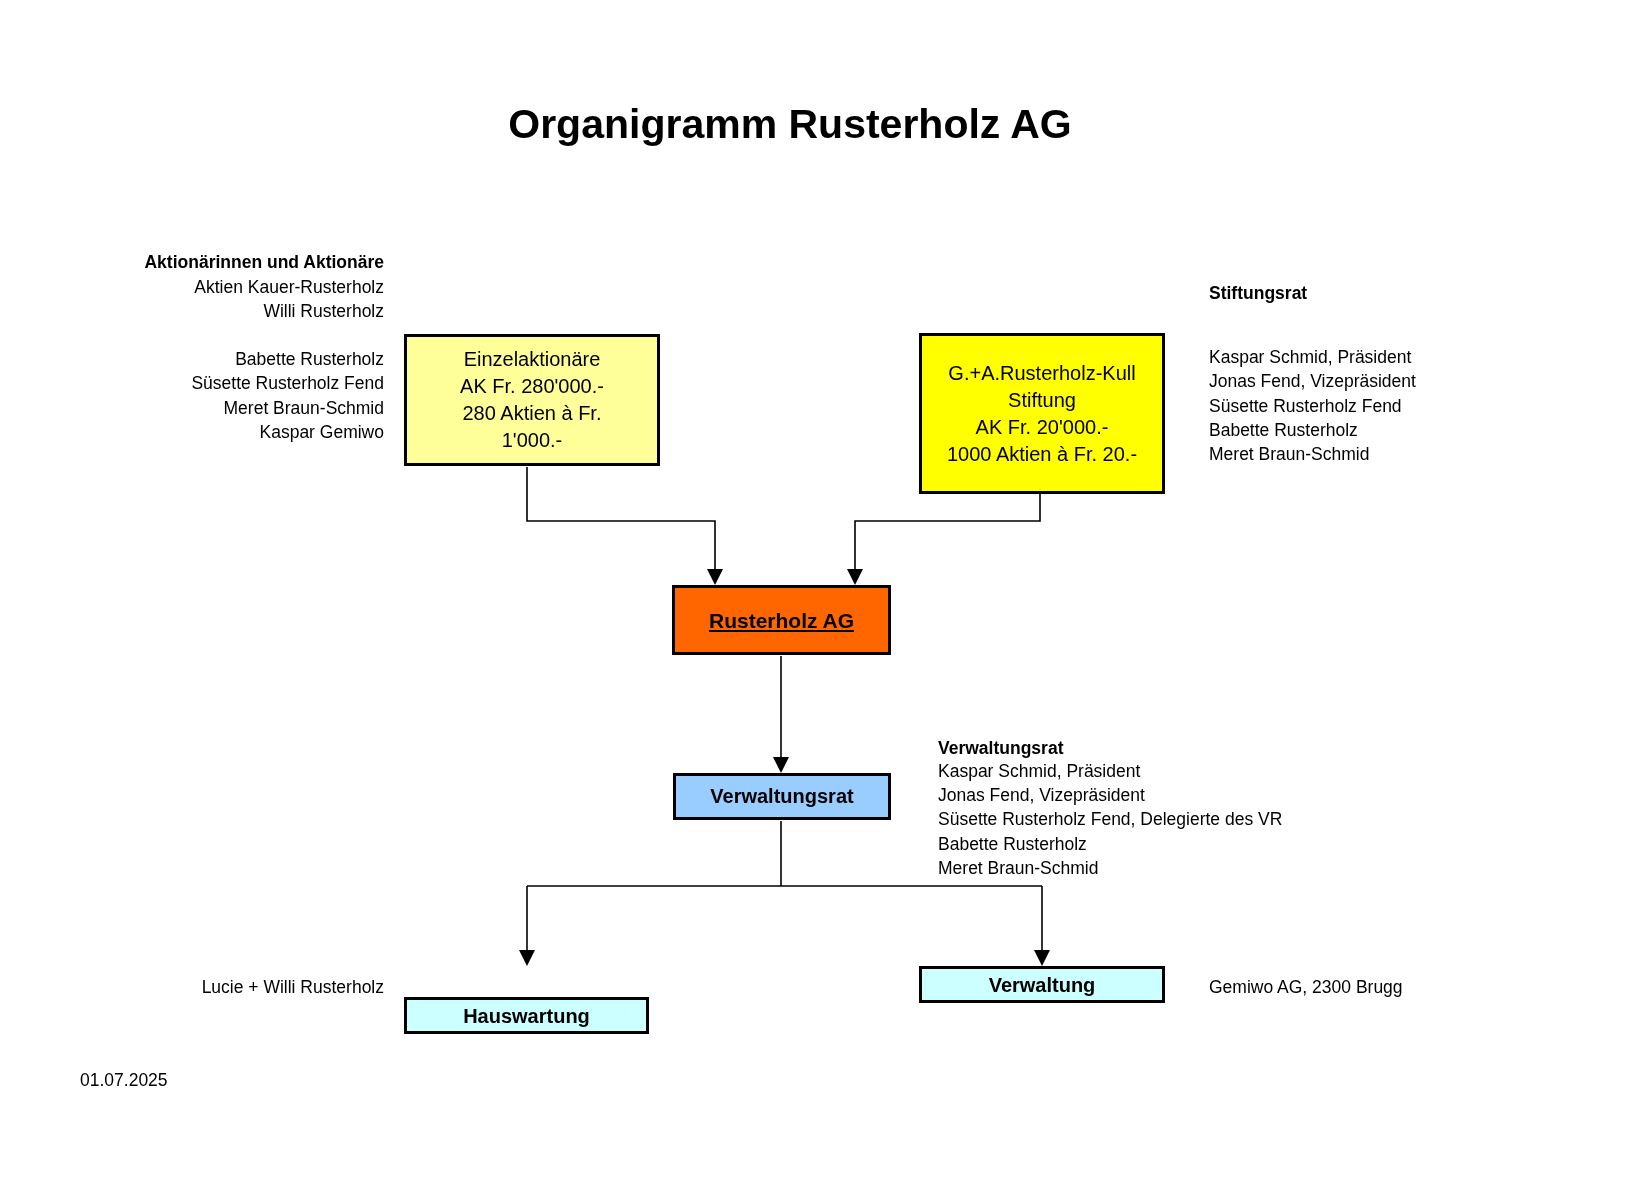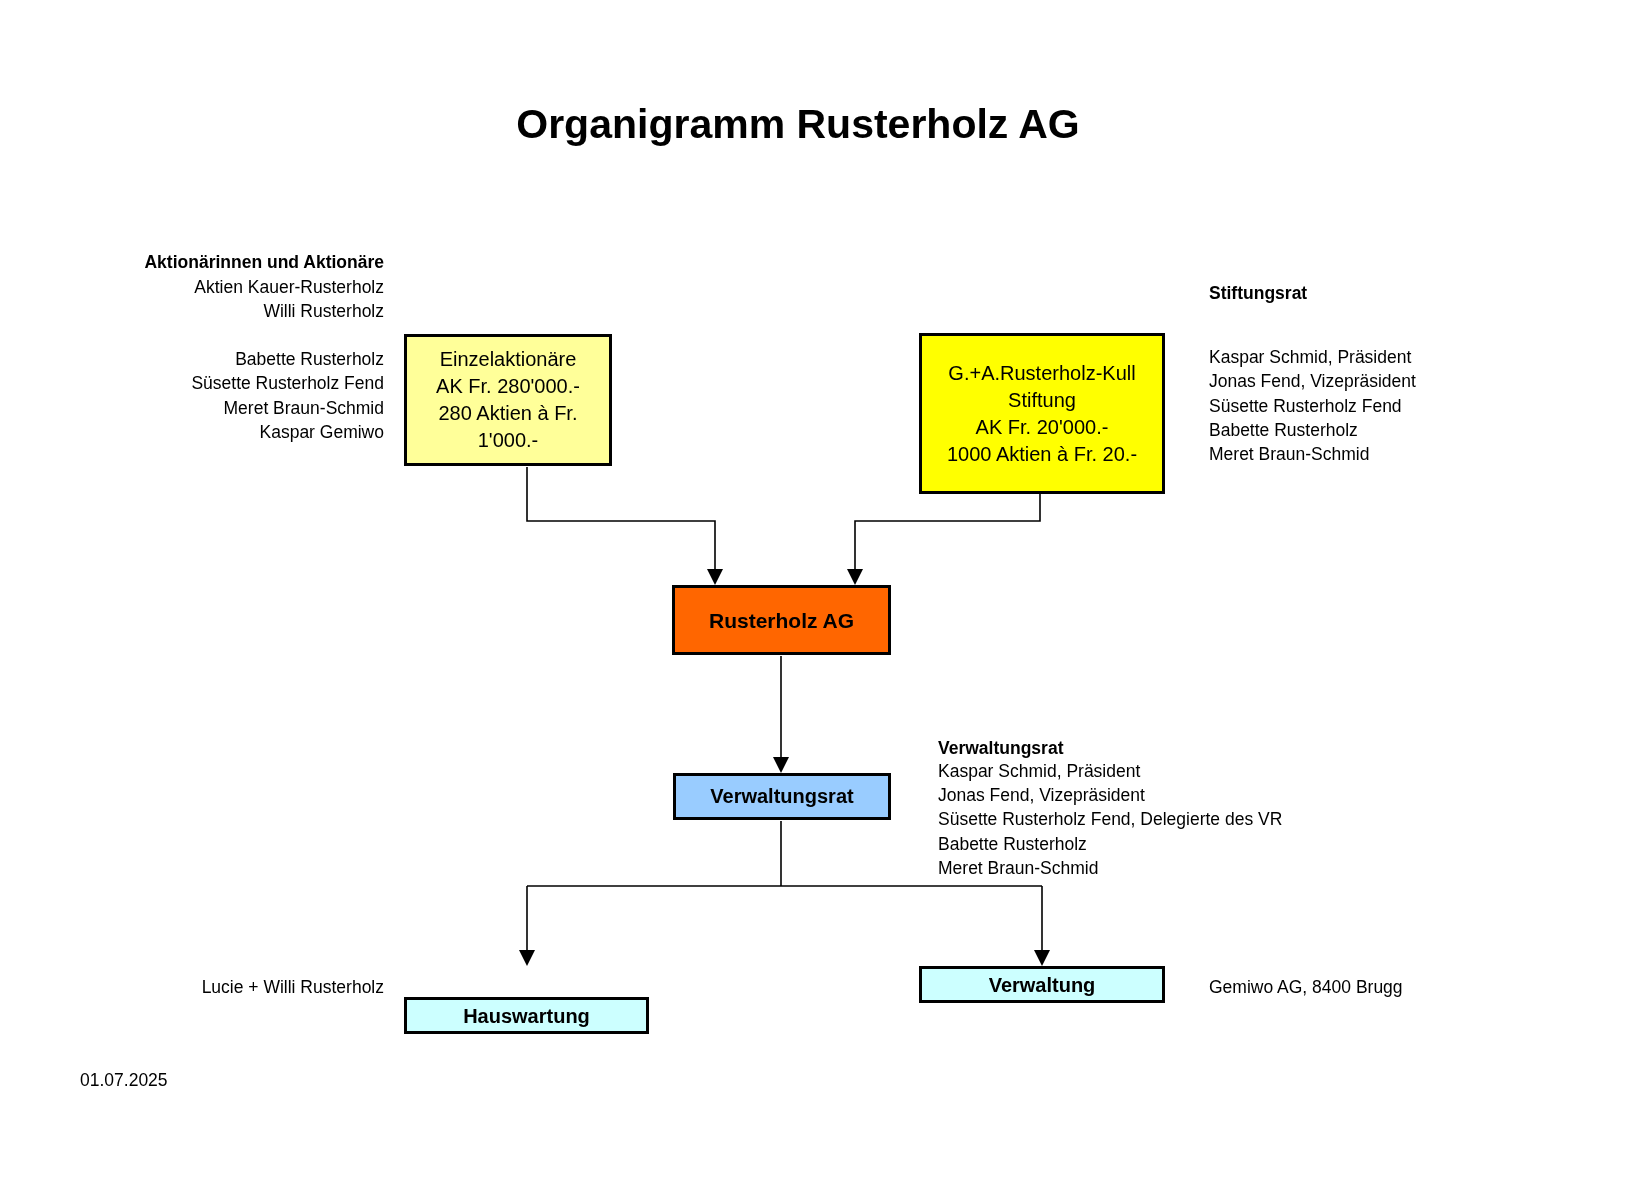--- a/index.html
+++ b/index.html
@@ -2,21 +2,21 @@
 <html><head>
 <meta charset="utf-8">
 <style>
   * { margin:0; padding:0; box-sizing:border-box; }
   html,body { background:#ffffff; }
   body { font-family:"Liberation Sans", sans-serif; color:#000; }
   .page { position:relative; width:1647px; height:1179px; background:#fff; overflow:hidden; }
 
   .title {
     position:absolute; top:101px; left:0; width:1580px;
-    text-align:center; font-size:41px; font-weight:bold; letter-spacing:0;margin-left:8px;
+    text-align:center; font-size:41px; font-weight:bold; letter-spacing:0;
   }
 
   .connectors { position:absolute; top:0; left:0; width:1647px; height:1179px; pointer-events:none; }
 
   .tblock { position:absolute; font-size:17.5px; line-height:24.5px;margin-left:12px; }
   .bold { font-weight:bold; }
 
   .shareholders { left:60px; top:250px; width:312px; text-align:right; }
   .shareholders .grp { margin-top:23px; }
 
@@ -28,21 +28,21 @@
 
   .annot-haus { left:60px; top:975px; width:312px; text-align:right; }
   .annot-verw { left:1197px; top:975px; }
   .date { left:68px; top:1068px; }
 
   .box {
     position:absolute; border:3px solid #000;
     display:flex; flex-direction:column; align-items:center; justify-content:center;
     text-align:center; font-size:20px; line-height:27px;
   }
-  .box-einzel      { left:404px; top:334px; width:208px; height:132px; }
+  .box-einzel      { left:404px; top:334px; width:256px; height:132px; }
   .box-stiftung    { left:919px; top:333px; width:246px; height:161px; }
   .box-ag          { left:672px; top:585px; width:219px; height:70px; font-weight:bold; font-size:21px; }
   .box-vr          { left:673px; top:773px; width:218px; height:47px; font-weight:bold; }
   .box-hauswartung { left:404px; top:966px; width:245px; height:37px; font-weight:bold; line-height:20px;margin-top:31px; }
   .box-verwaltung  { left:919px; top:966px; width:246px; height:37px; font-weight:bold; line-height:20px; }
 </style>
 </head>
 <body>
 
 <div class="page">
@@ -96,21 +96,21 @@
 
   <div class="tblock bold stift-header">Stiftungsrat</div>
   <div class="tblock stift-list">
     <div>Kaspar Schmid, Präsident</div>
     <div>Jonas Fend, Vizepräsident</div>
     <div>Süsette Rusterholz Fend</div>
     <div>Babette Rusterholz</div>
     <div>Meret Braun-Schmid</div>
   </div>
 
-  <div class="box box-ag" style="background-color: rgb(255, 102, 0);">
+  <div class="box box-ag" style="background-color: rgb(255, 102, 0); text-decoration: underline;">
     <div>Rusterholz AG</div>
   </div>
 
   <div class="box box-vr" style="background-color: rgb(153, 204, 255);">
     <div>Verwaltungsrat</div>
   </div>
 
   <div class="tblock bold vr-header">Verwaltungsrat</div>
   <div class="tblock vr-list">
     <div>Kaspar Schmid, Präsident</div>
@@ -121,17 +121,17 @@
   </div>
 
   <div class="box box-hauswartung" style="background-color: rgb(204, 255, 255);">
     <div>Hauswartung</div>
   </div>
   <div class="box box-verwaltung" style="background-color: rgb(204, 255, 255);">
     <div>Verwaltung</div>
   </div>
 
   <div class="tblock annot-haus">Lucie + Willi Rusterholz</div>
-  <div class="tblock annot-verw">Gemiwo AG, 8400 Brugg</div>
+  <div class="tblock annot-verw">Gemiwo AG, 2300 Brugg</div>
 
   <div class="tblock date">01.07.2025</div>
 
 </div>
 
 </body></html>

